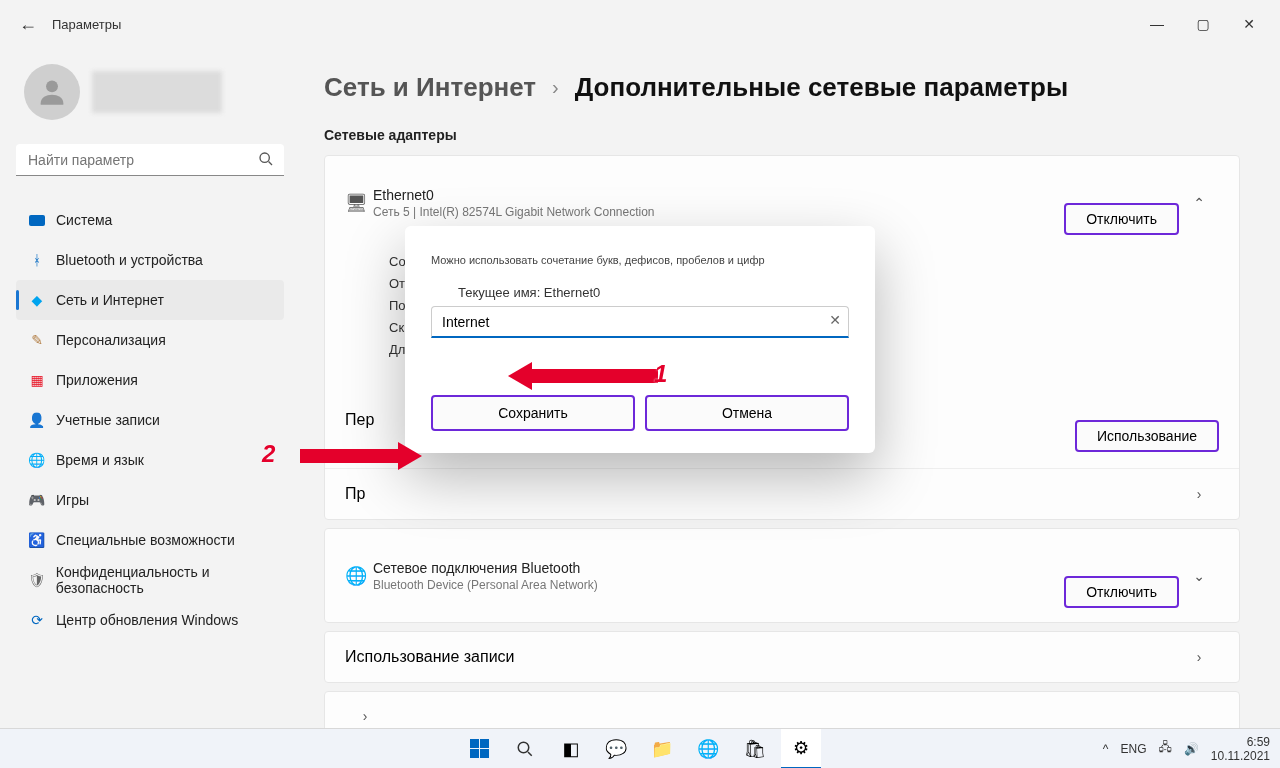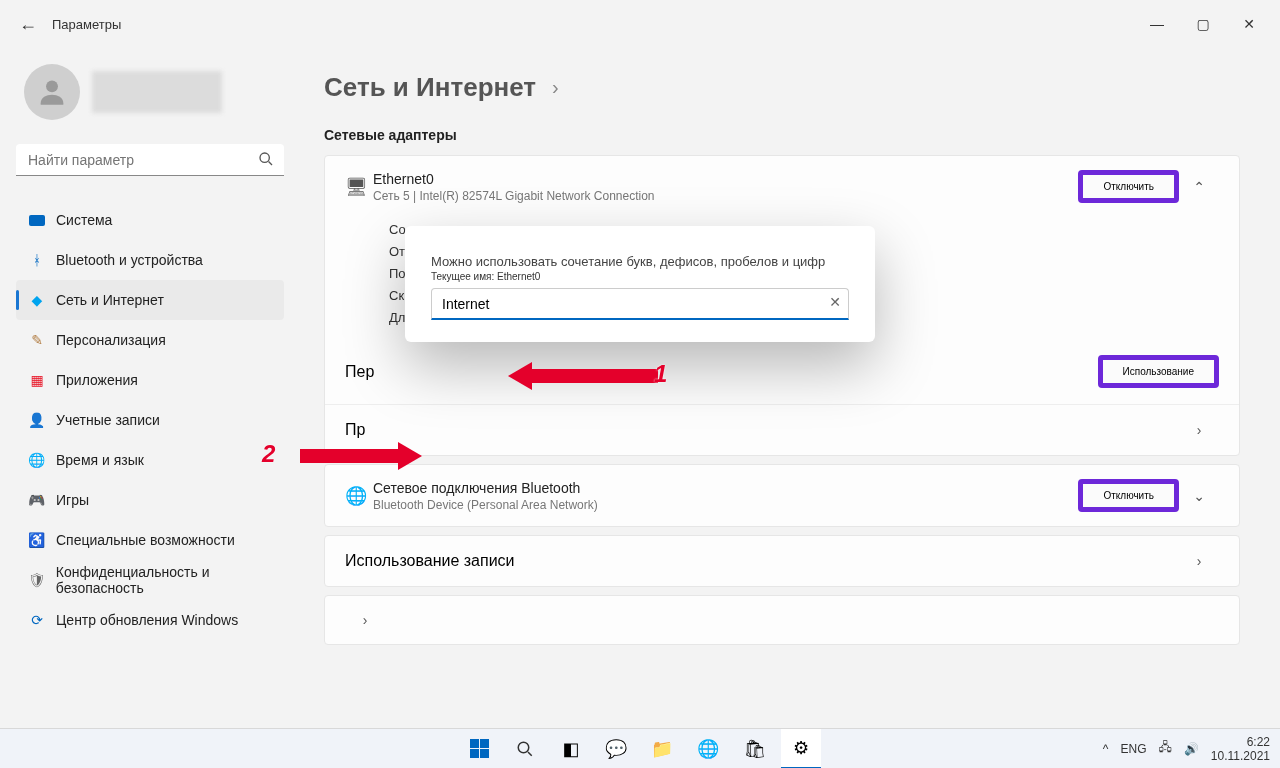--- a/index.html
+++ b/index.html
@@ -29,29 +29,29 @@
 .crumbs .c1{font-size:26px;color:#555;font-weight:600;}
 .crumbs .sep{font-size:20px;color:#888;}
 .crumbs .c2{font-size:26px;color:#111;font-weight:600;}
 .sect{font-size:14px;font-weight:600;color:#222;margin:8px 0 12px;}
 .card{background:#fdfdfd;border:1px solid #e6e6e6;border-radius:4px;margin-bottom:8px;}
 .row{display:flex;align-items:center;padding:14px 20px;}
 .row .ico2{width:28px;color:#555;font-size:18px;}
 .row .body{flex:1;}
 .row .ttl{font-size:14px;color:#222;}
 .row .sub{font-size:12px;color:#777;margin-top:2px;}
-.btn{border:5px solid #6d28d9;background:#fbfbfb;border-radius:4px;padding:6px 20px;font-size:10px;cursor:pointer;}
+.btn{border:2px solid #6d28d9;background:#fbfbfb;border-radius:4px;padding:6px 20px;font-size:14px;cursor:pointer;margin-top:33px;}
 .chev{width:40px;text-align:center;color:#555;font-size:14px;}
 .prop-list{padding:2px 20px 10px 64px;font-size:13px;color:#333;line-height:22px;}
 .row2{display:flex;align-items:center;justify-content:space-between;padding:16px 20px;}
 .modal-back{position:absolute;inset:0;background:rgba(0,0,0,0);}
 .modal{position:absolute;left:405px;top:226px;width:470px;background:#fff;border-radius:6px;box-shadow:0 24px 60px rgba(0,0,0,.28);padding:28px 26px 22px;}
 .modal h2{font-size:19px;font-weight:600;margin-bottom:12px;}
-.modal .hint{font-size:13px;color:#444;margin-bottom:2px;}
-.modal .cur{font-size:10px;color:#333;margin-bottom:6px;}
+.modal .hint{font-size:11px;color:#444;margin-bottom:19px;}
+.modal .cur{font-size:13px;color:#333;margin-bottom:6px;margin-left:27px;}
 .modal .field{position:relative;}
 .modal input{width:100%;height:32px;border:1px solid #ccc;border-bottom:2px solid #0067c0;border-radius:4px 4px 0 0;padding:0 30px 0 10px;font-size:14px;}
 .modal .clear{position:absolute;right:8px;top:6px;color:#666;font-size:14px;}
 .modal .btns{display:flex;gap:10px;margin-top:24px;}
 .modal .btns .btn{flex:1;padding:8px 0;}
 .arrow{position:absolute;pointer-events:none;}
 .arrow-body{background:#e4002b;height:14px;position:absolute;}
 .arrow-head{width:0;height:0;border-top:14px solid transparent;border-bottom:14px solid transparent;position:absolute;}
 .num{position:absolute;font-family:Arial;font-style:italic;font-weight:900;font-size:24px;color:#e4002b;text-shadow:0 0 2px #fff;}
 .taskbar{position:absolute;left:0;right:0;bottom:0;height:40px;background:#f0f3f9;border-top:1px solid #d8d8d8;display:flex;align-items:center;}
@@ -143,20 +143,21 @@
           <span class="ico c-blue">⟳</span>
           <span>Центр обновления Windows</span>
         </li>
     </ul>
   </aside>
 
   <main class="main">
     <div class="crumbs">
       <span class="c1">Сеть и Интернет</span>
       <span class="sep">›</span>
+      <span class="c2">Дополнительные сетевые параметры</span>
     </div>
 
     <div class="sect">Сетевые адаптеры</div>
 
     <div class="card">
       <div class="row">
         <div class="ico2">🖥</div>
         <div class="body">
           <div class="ttl">Ethernet0</div>
           <div class="sub">Сеть 5 | Intel(R) 82574L Gigabit Network Connection</div>
@@ -211,20 +212,24 @@
 </div>
 
 <div class="modal-back"></div>
 <div class="modal">
   <div class="hint">Можно использовать сочетание букв, дефисов, пробелов и цифр</div>
   <div class="cur">Текущее имя: Ethernet0</div>
   <div class="field">
     <input value="Internet" style="">
     <span class="clear">✕</span>
   </div>
+  <div class="btns">
+    <button class="btn">Сохранить</button>
+    <button class="btn">Отмена</button>
+  </div>
 </div>
 
 <div class="arrow" style="left:508px;top:362px;">
   <div class="arrow-head" style="border-right:24px solid #e4002b;left:0;top:0;"></div>
   <div class="arrow-body" style="left:22px;top:7px;width:128px;"></div>
 </div>
 <span class="num" style="left:654px;top:360px;">1</span>
 
 <div class="arrow" style="left:300px;top:442px;">
   <div class="arrow-body" style="left:0;top:7px;width:100px;"></div>
@@ -254,17 +259,17 @@
     <div class="tb">🌐</div>
     <div class="tb">🛍</div>
     <div class="tb active">⚙</div>
   </div>
   <div class="tray">
     <span>^</span>
     <span>ENG</span>
     <span>🖧</span>
     <span>🔊</span>
     <div class="dt">
-      <div>6:22</div>
+      <div>6:59</div>
         <div>10.11.2021</div>
     </div>
   </div>
 </div>
 
 </body></html>

